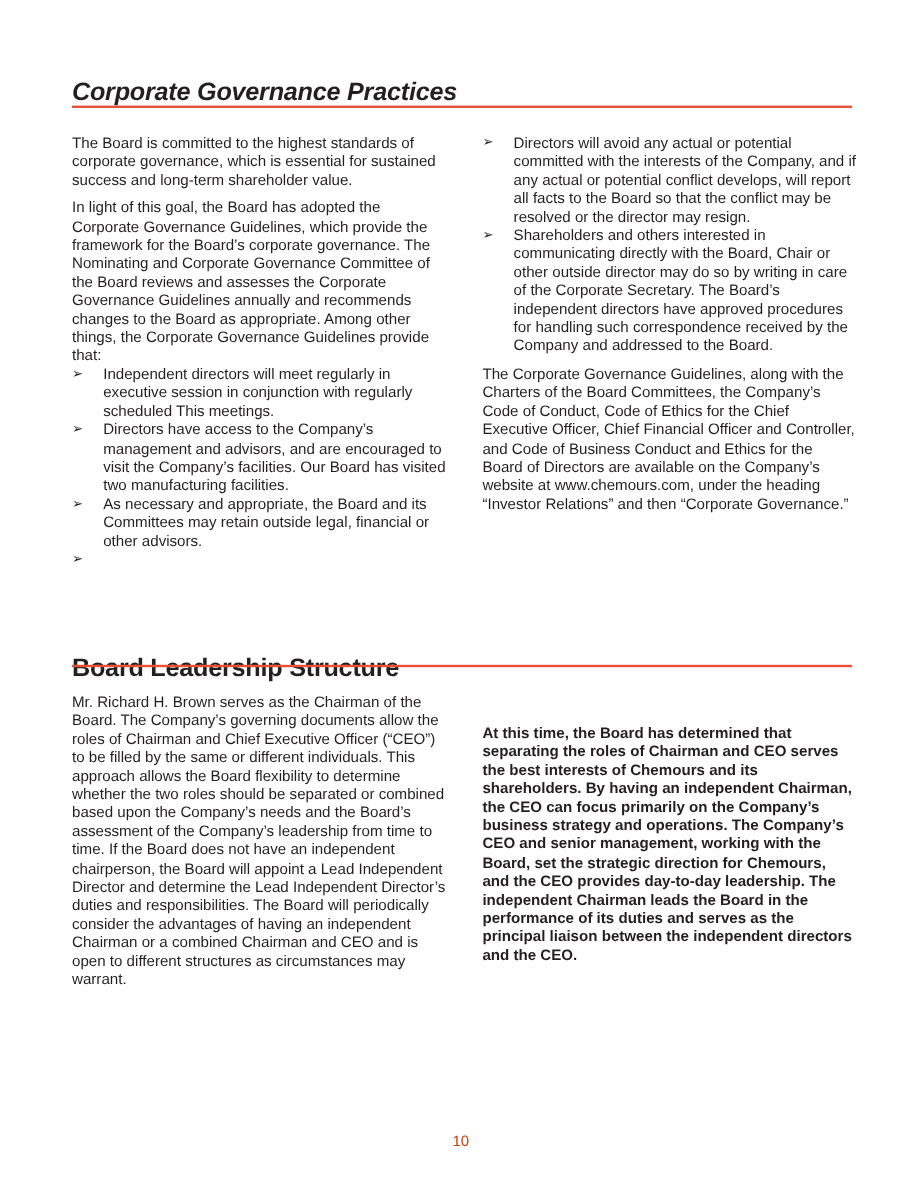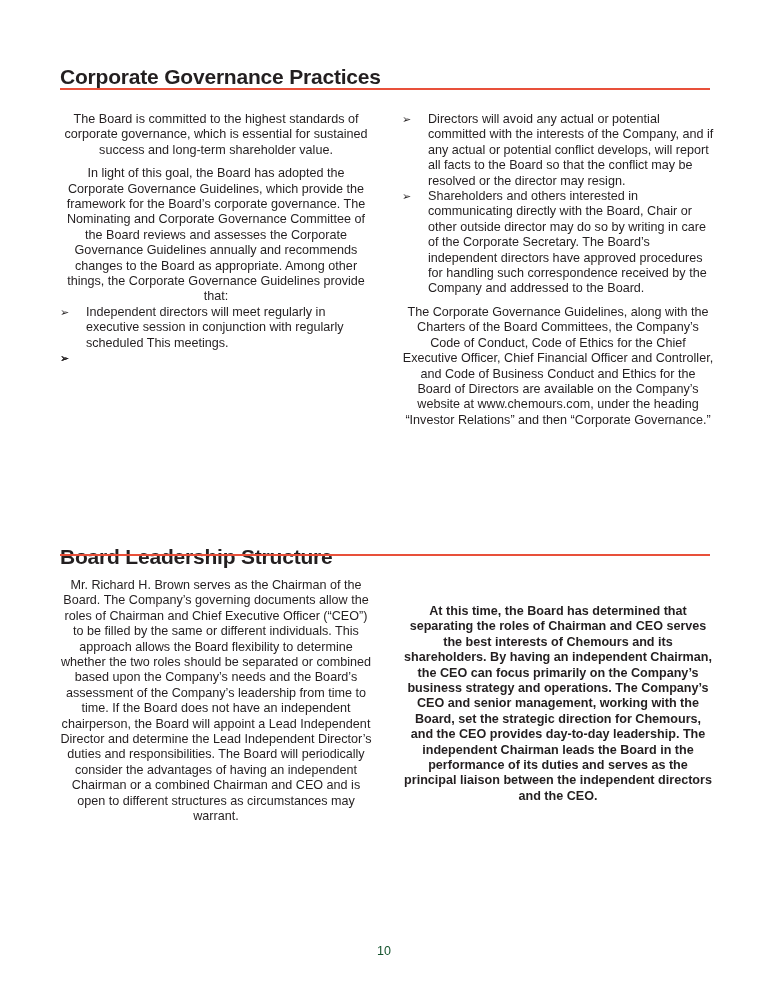--- a/index.html
+++ b/index.html
@@ -3,40 +3,40 @@
 <meta charset="utf-8">
 <style>
   html, body { margin: 0; padding: 0; background: #ffffff; }
   body { width: 768px; height: 1000px; position: relative; overflow: hidden;
          font-family: "Liberation Sans", sans-serif; color: #231f20; }
   .section-title { position: absolute; left: 60px; width: 650px; margin: 0;
          font-size: 21px; font-weight: bold; color: #231f20; line-height: 26px;
          letter-spacing: -0.2px; }
   .rule { position: absolute; left: 60px; width: 650px; height: 2px; background: #e8503a; }
   .col { position: absolute; font-size: 12.6px; line-height: 15.4px; color: #231f20; }
-  .col p { margin: 0 0 8px 0; text-align: center; }
+  .col p { margin: 0 0 8px 0; }
   .col ul { list-style: none; margin: 0; padding: 0; }
   .col li { position: relative; padding-left: 26px; margin: 0; }
   .col li .bullet { position: absolute; left: 0; top: 0; font-size: 11px; color: #231f20; }
   .page-num { position: absolute; top: 944px; left: 0; width: 768px; text-align: center;
-         font-size: 12.5px; color: #14532d; }
+         font-size: 12.5px; color: #c2410c; }
 </style>
 </head>
 <body>
 
-<h2 class="section-title" style="top:64px;">Corporate Governance Practices</h2>
+<h2 class="section-title" style="top:64px;font-style:italic;">Corporate Governance Practices</h2>
 <div class="rule" style="top:88px;"></div>
 
 <div class="col" style="left:60px; top:112px; width:312px;">
   <p>The Board is committed to the highest standards of corporate governance, which is essential for sustained success and long-term shareholder value.</p>
   <p style="margin-bottom:0;">In light of this goal, the Board has adopted the Corporate Governance Guidelines, which provide the framework for the Board’s corporate governance. The Nominating and Corporate Governance Committee of the Board reviews and assesses the Corporate Governance Guidelines annually and recommends changes to the Board as appropriate. Among other things, the Corporate Governance Guidelines provide that:</p>
   <ul>
     <li><span class="bullet">➢</span><span>Independent directors will meet regularly in executive session in conjunction with regularly scheduled This meetings.</span></li>
-    <li><span class="bullet">➢</span></li>
-    <li><span class="bullet">➢</span></li>
+    <li><span class="bullet">➢</span><span>Directors have access to the Company’s management and advisors, and are encouraged to visit the Company’s facilities. Our Board has visited two manufacturing facilities.</span></li>
+    <li><span class="bullet">➢</span><span>As necessary and appropriate, the Board and its Committees may retain outside legal, financial or other advisors.</span></li>
     <li><span class="bullet">➢</span></li>
   </ul>
 </div>
 
 <div class="col" style="left:402px; top:112px; width:312px;">
   <ul style="margin-bottom:8px;">
     <li><span class="bullet">➢</span><span>Directors will avoid any actual or potential committed with the interests of the Company, and if any actual or potential conflict develops, will report all facts to the Board so that the conflict may be resolved or the director may resign.</span></li>
     <li><span class="bullet">➢</span><span>Shareholders and others interested in communicating directly with the Board, Chair or other outside director may do so by writing in care of the Corporate Secretary. The Board’s independent directors have approved procedures for handling such correspondence received by the Company and addressed to the Board.</span></li>
   </ul>
   <p>The Corporate Governance Guidelines, along with the Charters of the Board Committees, the Company’s Code of Conduct, Code of Ethics for the Chief Executive Officer, Chief Financial Officer and Controller, and Code of Business Conduct and Ethics for the Board of Directors are available on the Company’s website at www.chemours.com, under the heading “Investor Relations” and then “Corporate Governance.”</p>

